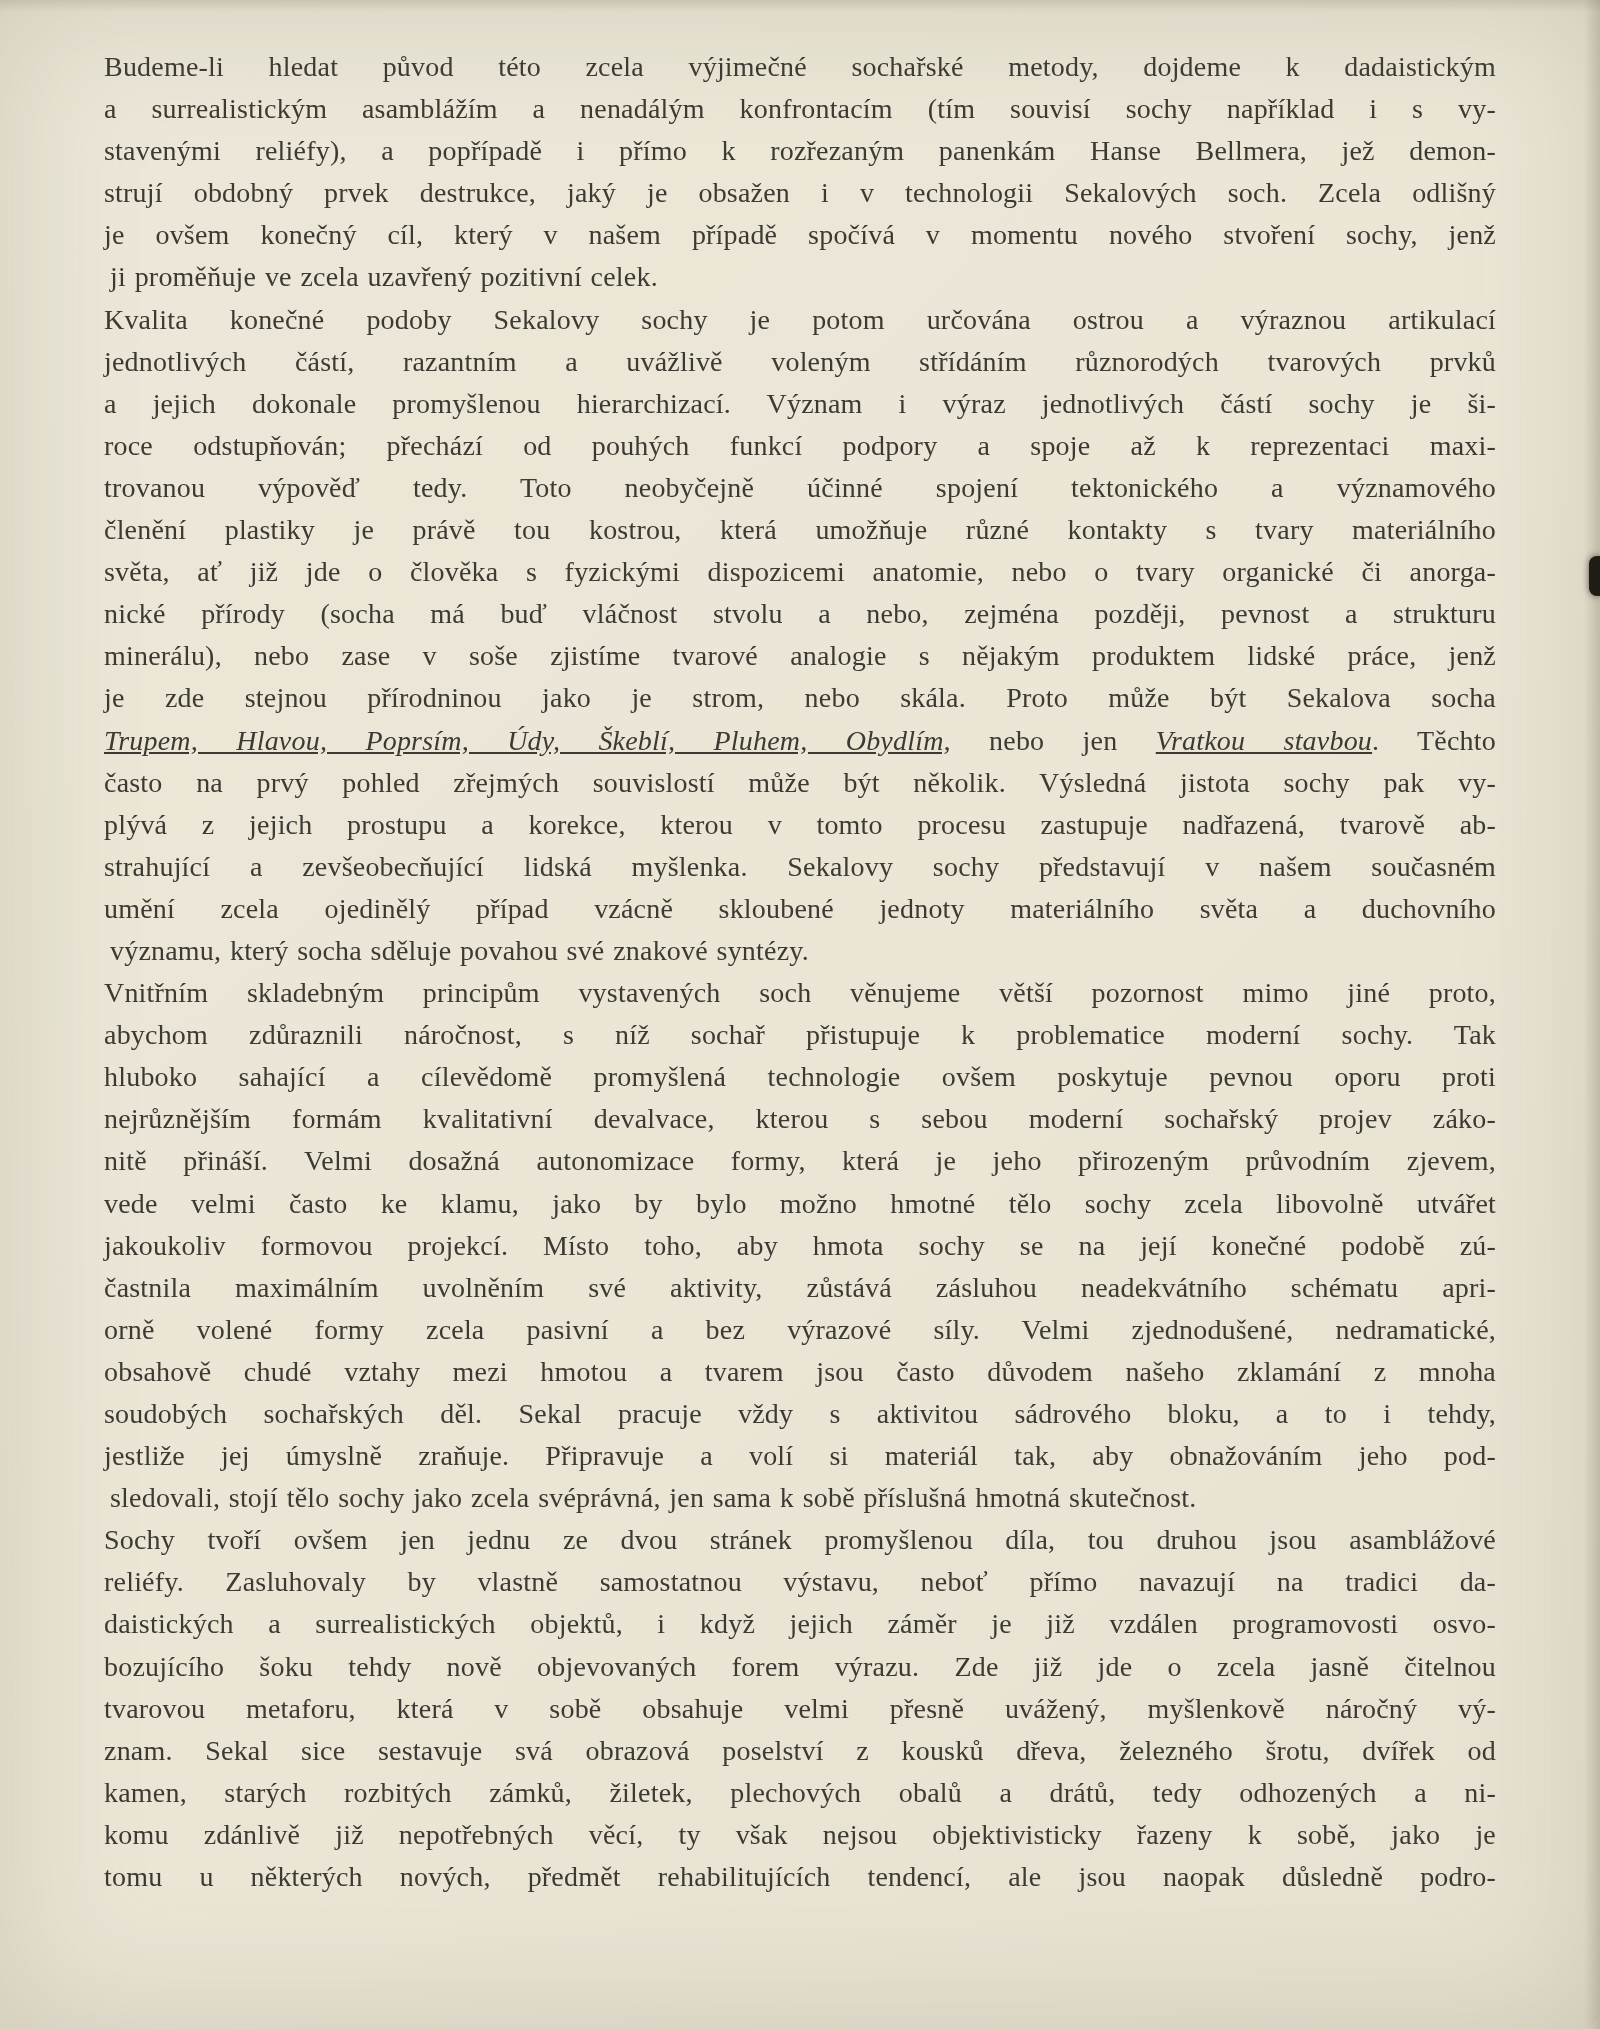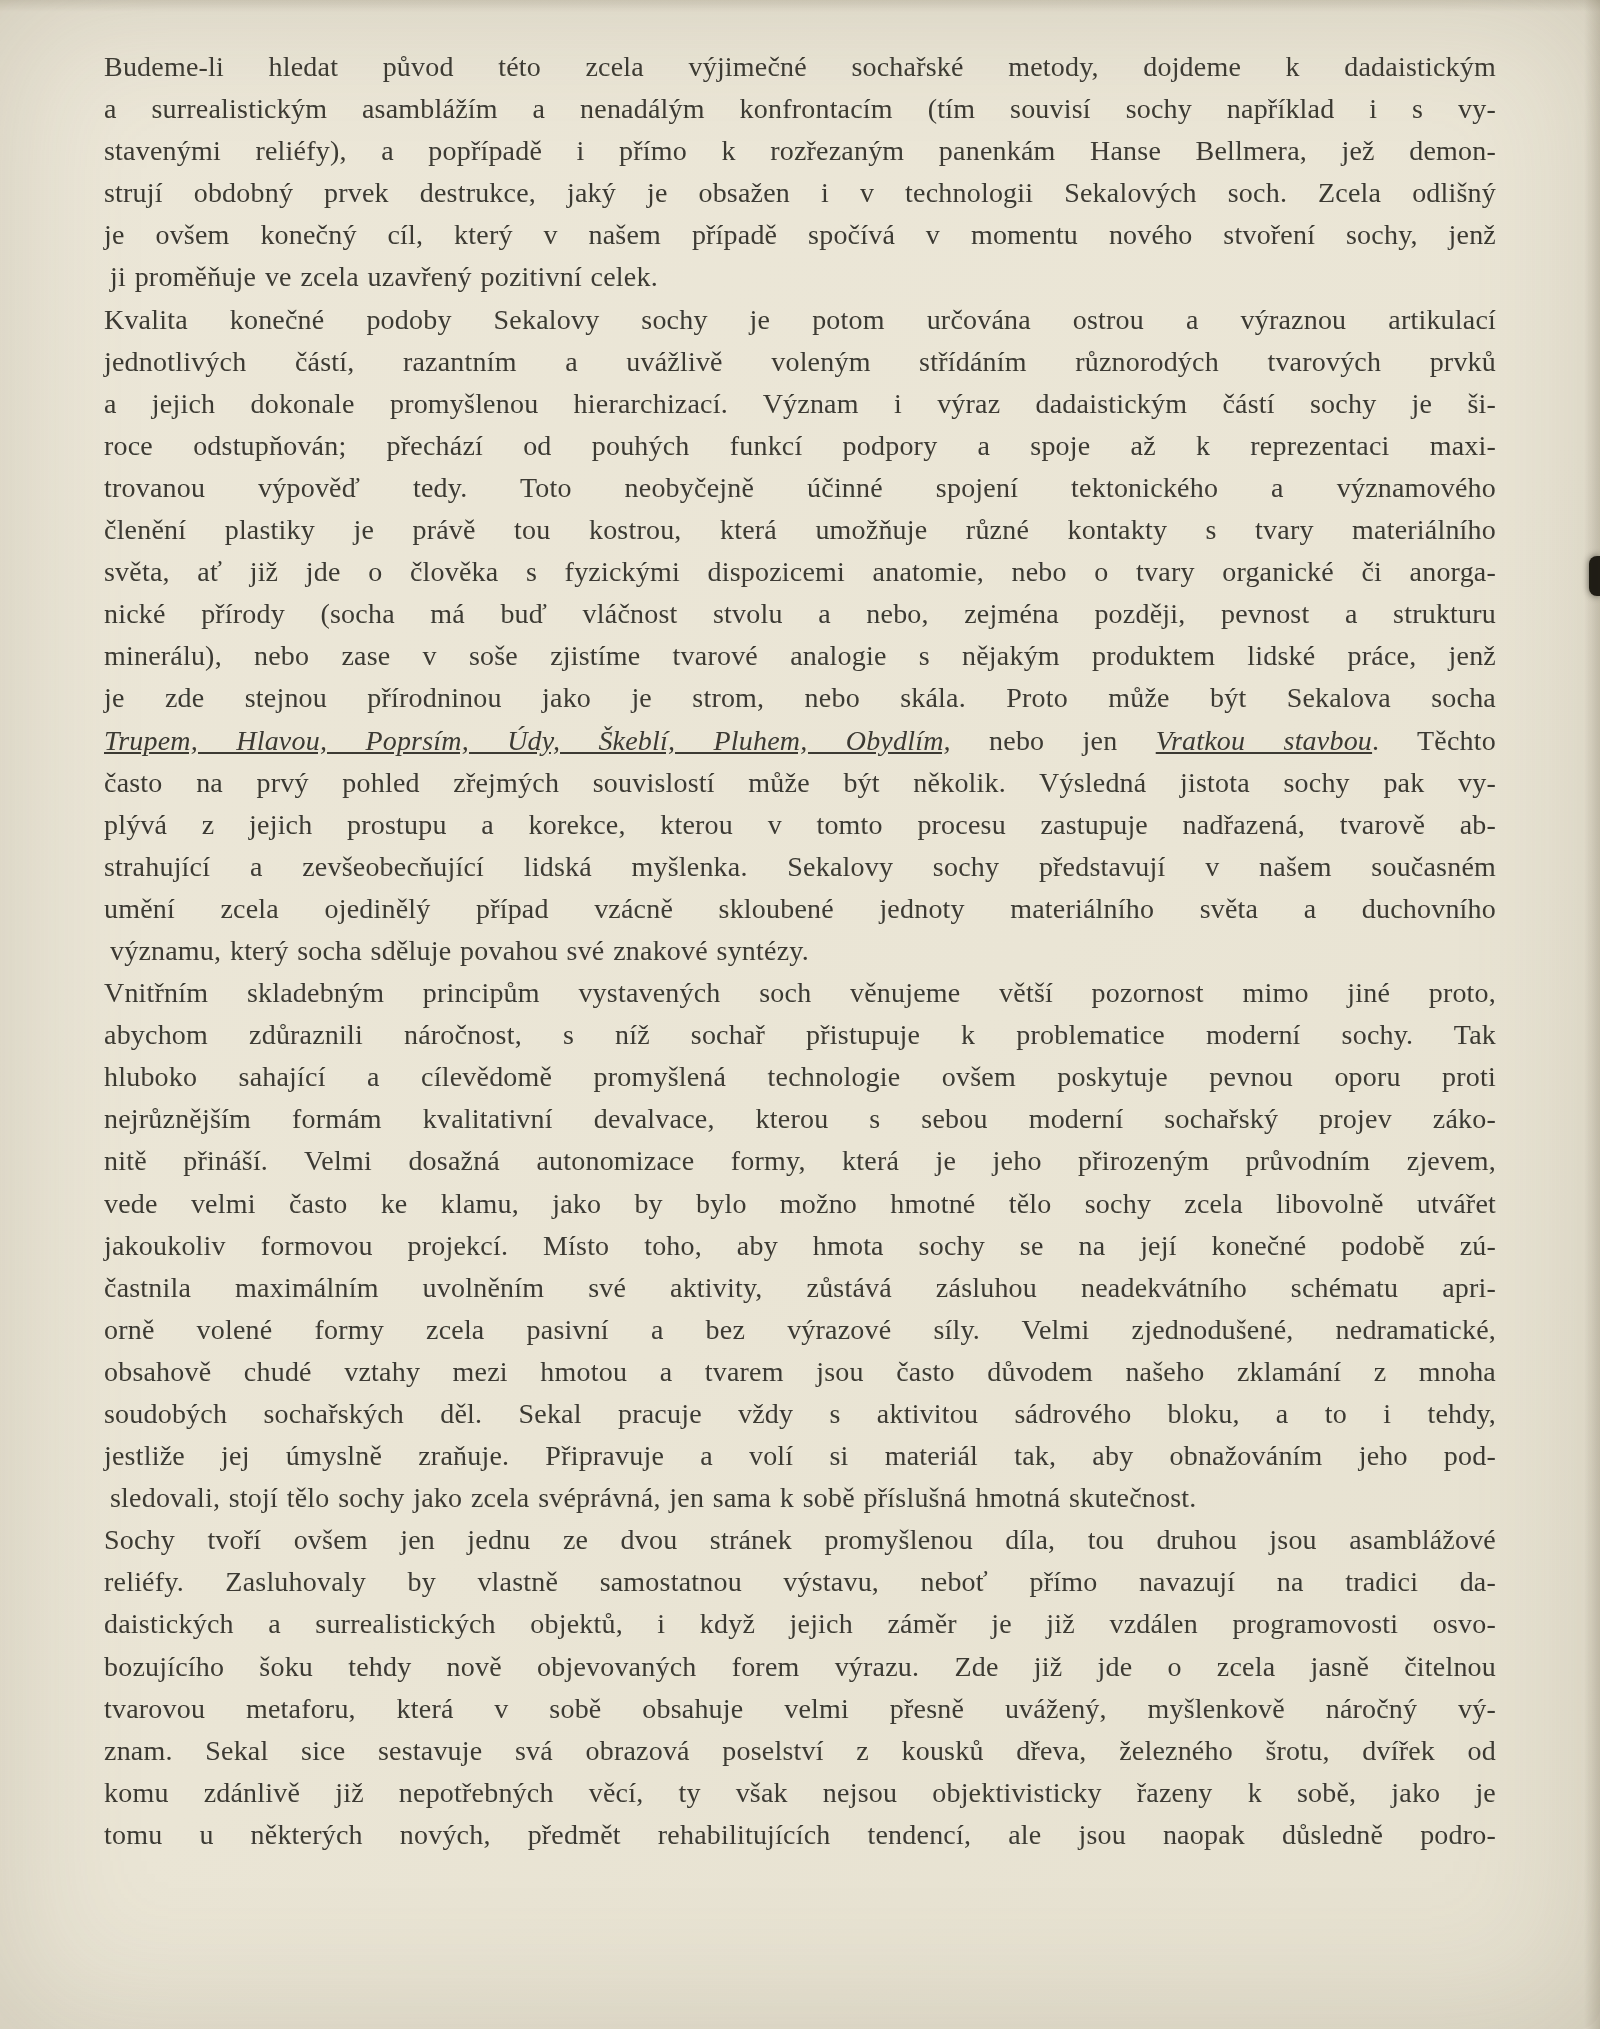--- a/index.html
+++ b/index.html
@@ -70,21 +70,21 @@
 <div class="page">
   <div class="text-column" id="text-column">
       <div class="line"><span>Budeme-li hledat původ této zcela výjimečné sochařské metody, dojdeme k dadaistickým</span></div>
       <div class="line"><span>a surrealistickým asamblážím a nenadálým konfrontacím (tím souvisí sochy například i s vy-</span></div>
       <div class="line"><span>stavenými reliéfy), a popřípadě i přímo k rozřezaným panenkám Hanse Bellmera, jež demon-</span></div>
       <div class="line"><span>strují obdobný prvek destrukce, jaký je obsažen i v technologii Sekalových soch. Zcela odlišný</span></div>
       <div class="line"><span>je ovšem konečný cíl, který v našem případě spočívá v momentu nového stvoření sochy, jenž</span></div>
       <div class="line flush"><span>ji proměňuje ve zcela uzavřený pozitivní celek.</span></div>
       <div class="line"><span>Kvalita konečné podoby Sekalovy sochy je potom určována ostrou a výraznou artikulací</span></div>
       <div class="line"><span>jednotlivých částí, razantním a uvážlivě voleným střídáním různorodých tvarových prvků</span></div>
-      <div class="line"><span>a jejich dokonale promyšlenou hierarchizací. Význam i výraz dadaistickým částí sochy je ši-</span></div>
+      <div class="line"><span>a jejich dokonale promyšlenou hierarchizací. Význam i výraz jednotlivých částí sochy je ši-</span></div>
       <div class="line"><span>roce odstupňován; přechází od pouhých funkcí podpory a spoje až k reprezentaci maxi-</span></div>
       <div class="line"><span>trovanou výpověď tedy. Toto neobyčejně účinné spojení tektonického a významového</span></div>
       <div class="line"><span>členění plastiky je právě tou kostrou, která umožňuje různé kontakty s tvary materiálního</span></div>
       <div class="line"><span>světa, ať již jde o člověka s fyzickými dispozicemi anatomie, nebo o tvary organické či anorga-</span></div>
       <div class="line"><span>nické přírody (socha má buď vláčnost stvolu a nebo, zejména později, pevnost a strukturu</span></div>
       <div class="line"><span>minerálu), nebo zase v soše zjistíme tvarové analogie s nějakým produktem lidské práce, jenž</span></div>
       <div class="line"><span>je zde stejnou přírodninou jako je strom, nebo skála. Proto může být Sekalova socha</span></div>
       <div class="line"><span class="italic">Trupem, Hlavou, Poprsím, Údy, Škeblí, Pluhem, Obydlím,</span><span> nebo jen </span><span class="italic">Vratkou stavbou</span><span>. Těchto</span></div>
       <div class="line"><span>často na prvý pohled zřejmých souvislostí může být několik. Výsledná jistota sochy pak vy-</span></div>
       <div class="line"><span>plývá z jejich prostupu a korekce, kterou v tomto procesu zastupuje nadřazená, tvarově ab-</span></div>
@@ -103,20 +103,21 @@
       <div class="line"><span>obsahově chudé vztahy mezi hmotou a tvarem jsou často důvodem našeho zklamání z mnoha</span></div>
       <div class="line"><span>soudobých sochařských děl. Sekal pracuje vždy s aktivitou sádrového bloku, a to i tehdy,</span></div>
       <div class="line"><span>jestliže jej úmyslně zraňuje. Připravuje a volí si materiál tak, aby obnažováním jeho pod-</span></div>
       <div class="line flush"><span>sledovali, stojí tělo sochy jako zcela svéprávná, jen sama k sobě příslušná hmotná skutečnost.</span></div>
       <div class="line"><span>Sochy tvoří ovšem jen jednu ze dvou stránek promyšlenou díla, tou druhou jsou asamblážové</span></div>
       <div class="line"><span>reliéfy. Zasluhovaly by vlastně samostatnou výstavu, neboť přímo navazují na tradici da-</span></div>
       <div class="line"><span>daistických a surrealistických objektů, i když jejich záměr je již vzdálen programovosti osvo-</span></div>
       <div class="line"><span>bozujícího šoku tehdy nově objevovaných forem výrazu. Zde již jde o zcela jasně čitelnou</span></div>
       <div class="line"><span>tvarovou metaforu, která v sobě obsahuje velmi přesně uvážený, myšlenkově náročný vý-</span></div>
       <div class="line"><span>znam. Sekal sice sestavuje svá obrazová poselství z kousků dřeva, železného šrotu, dvířek od</span></div>
+      <div class="line"><span>kamen, starých rozbitých zámků, žiletek, plechových obalů a drátů, tedy odhozených a ni-</span></div>
       <div class="line"><span>komu zdánlivě již nepotřebných věcí, ty však nejsou objektivisticky řazeny k sobě, jako je</span></div>
       <div class="line"><span>tomu u některých nových, předmět rehabilitujících tendencí, ale jsou naopak důsledně podro-</span></div>
     </div>
   <div class="edge-top"></div>
   <div class="edge-right"></div>
   <div class="ink-smudge"></div>
   <div class="vignette"></div>
 </div>
 
 </body></html>

